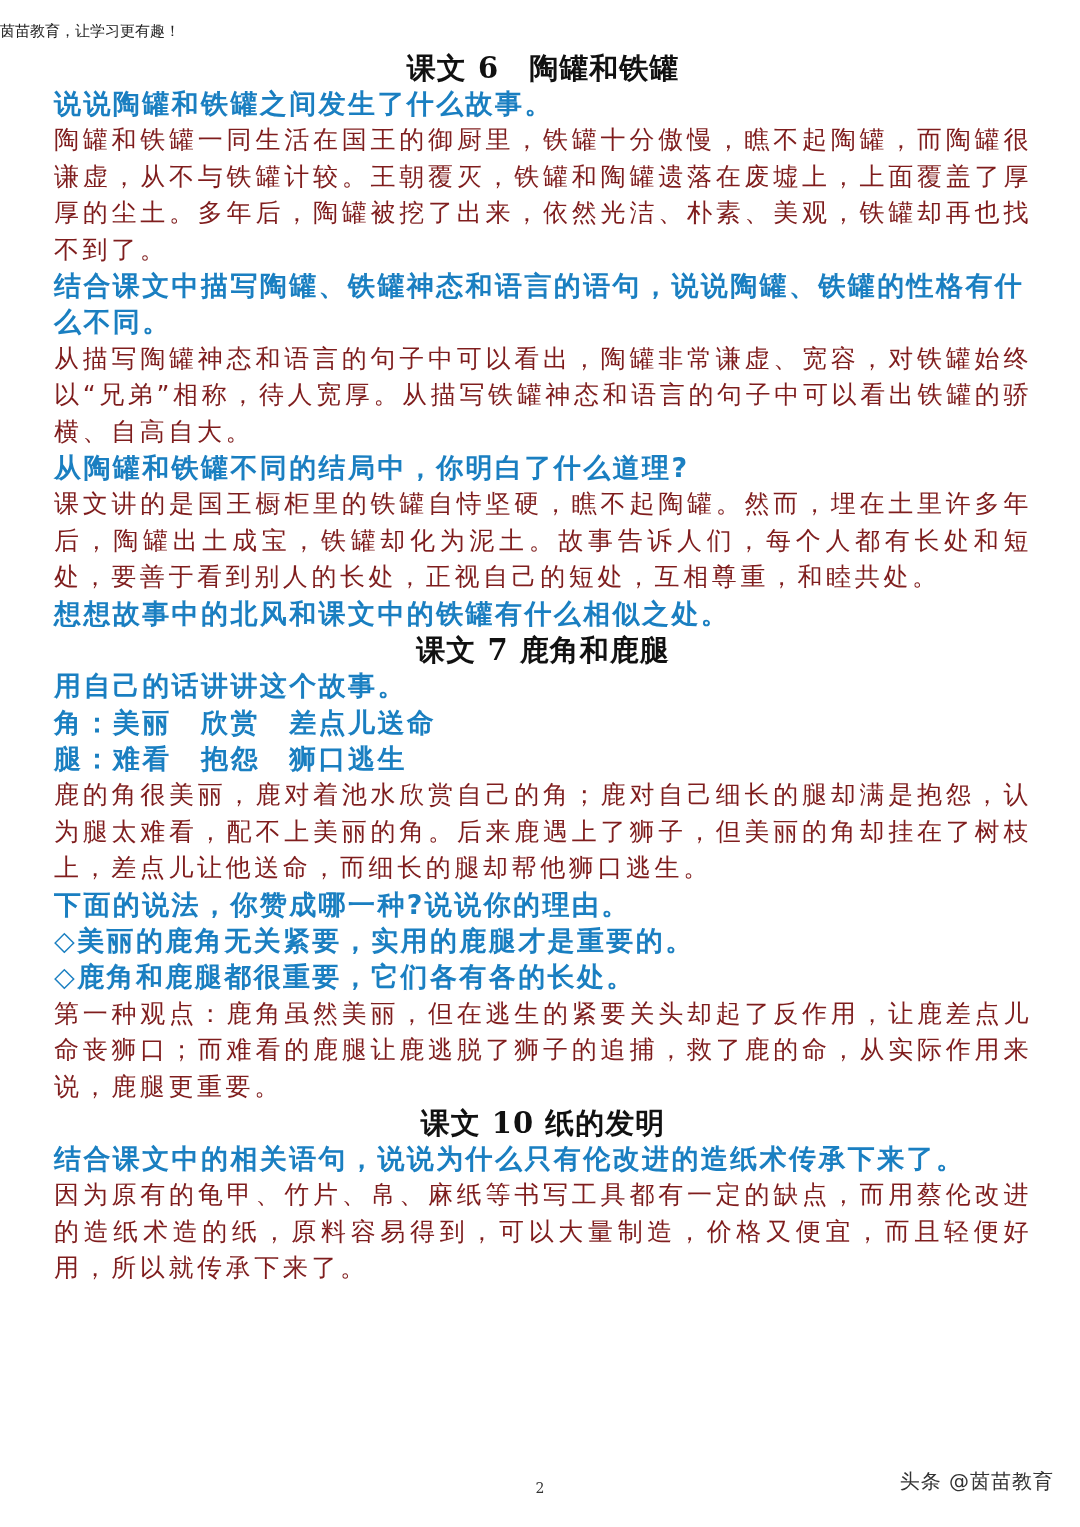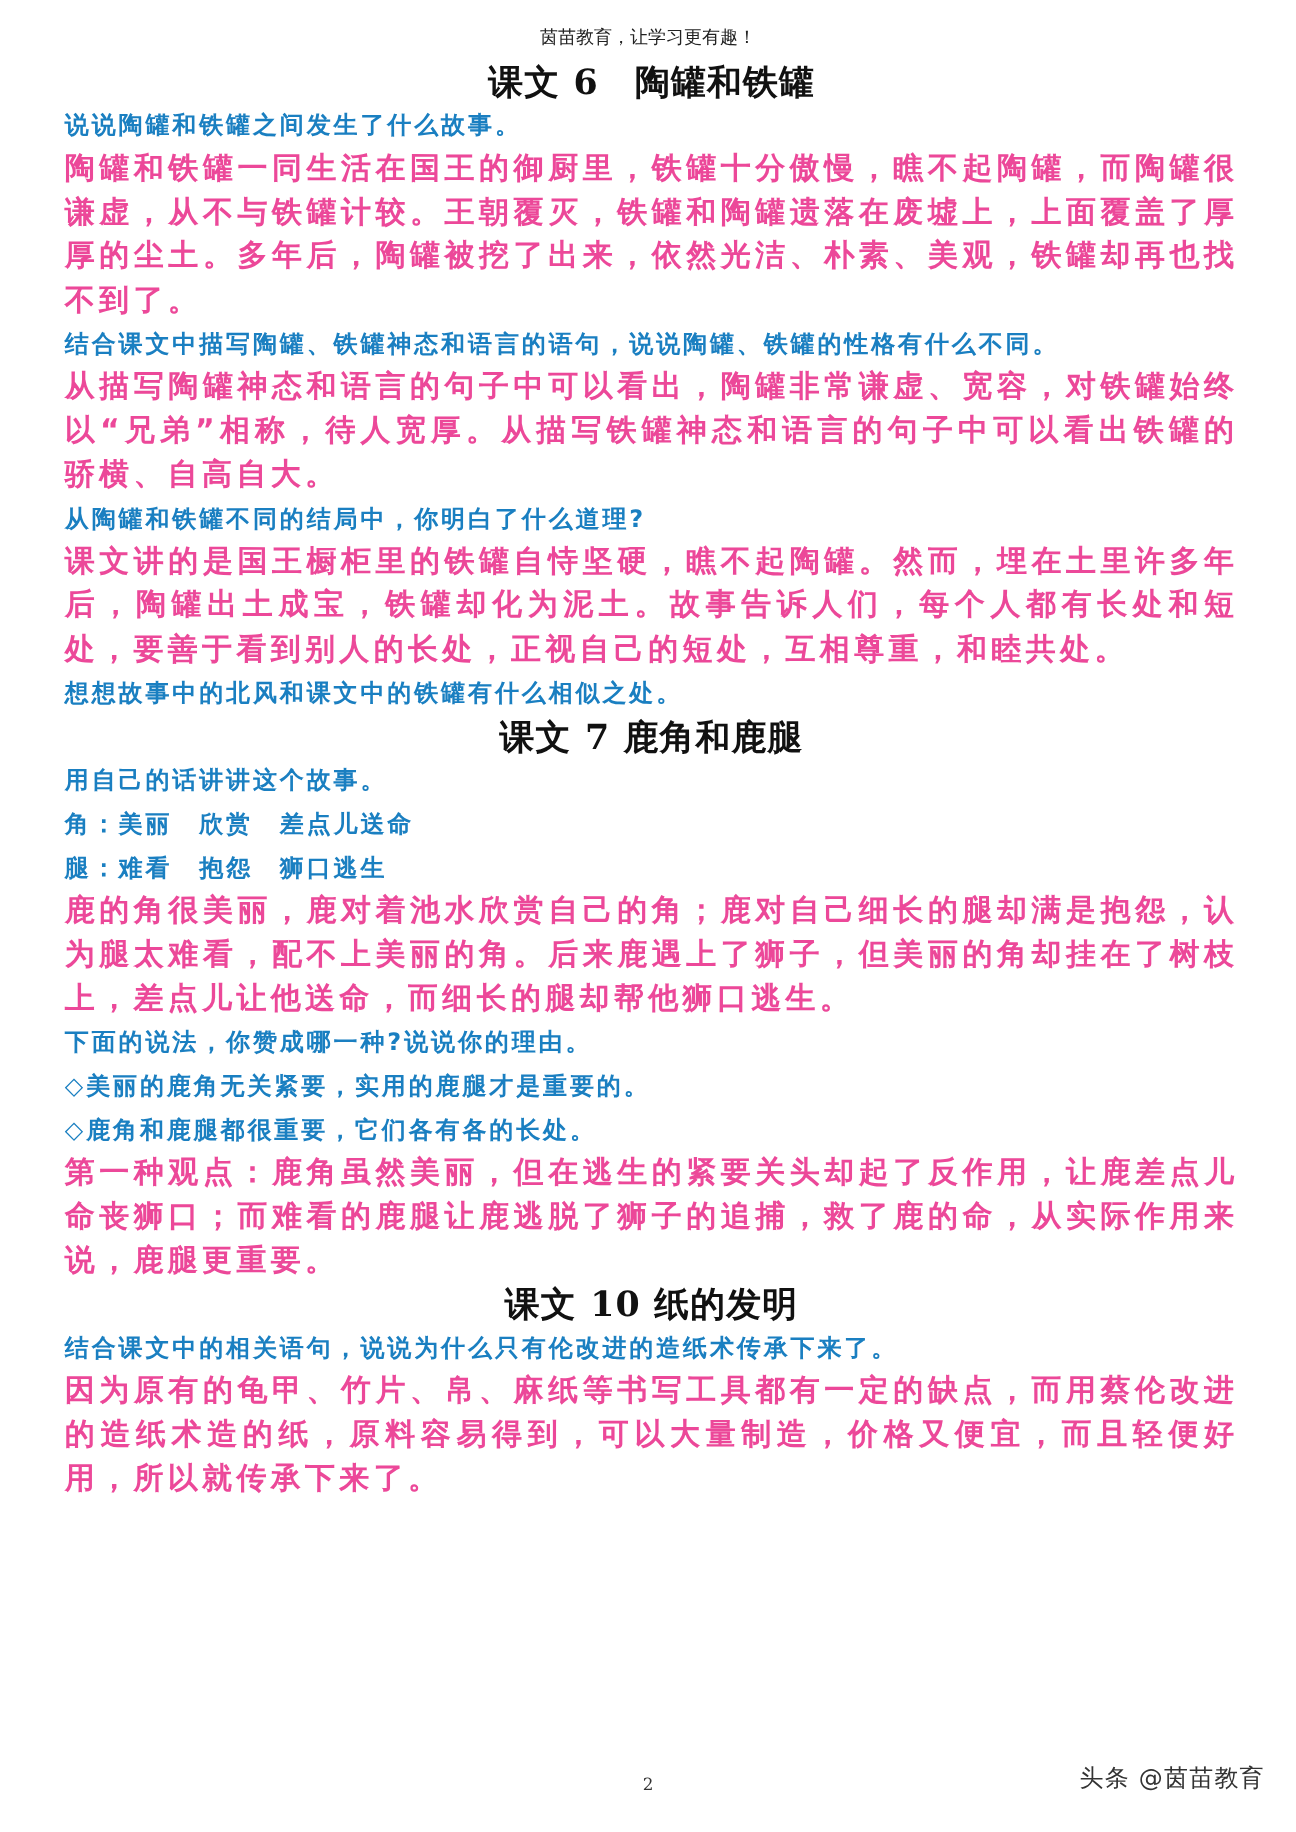--- a/index.html
+++ b/index.html
@@ -1,24 +1,24 @@
 <!DOCTYPE html>
 <html><head>
 <meta charset="utf-8">
 <style>
   html, body { margin: 0; padding: 0; background: #ffffff; }
   body { width: 1080px; height: 1527px; position: relative; overflow: hidden;
          font-family: "DejaVu Sans", sans-serif; color: #111; }
-  .header { position: absolute; top: 22px; left: 0; width: 1080px; text-align: center;
+  .header { position: absolute; top: 22px; left: 0; width: 1080px; text-align: left;
             font-family: "DejaVu Serif", serif; font-size: 15px; color: #222; }
   .content { position: absolute; top: 50px; left: 54px; width: 978px; }
   .title { text-align: center; font-size: 29px; font-weight: bold; line-height: 36px; height: 36px;
            font-family: "DejaVu Serif", serif; color: #111; letter-spacing: 1px; }
-  .q { color: #1a7fc1; font-size: 20px; font-weight: bold; line-height: 36.4px; letter-spacing: 2.4px; }
-  .a { color: #ec4899; font-size: 25px; font-weight: bold; line-height: 36.4px; letter-spacing: 3.6px;
+  .q { color: #1a7fc1; font-size: 27px; font-weight: bold; line-height: 36.4px; letter-spacing: 2.4px; }
+  .a { color: #7f1d1d; font-size: 25px; font-weight: normal; line-height: 36.4px; letter-spacing: 3.6px;
        text-align: justify; }
   .page-num { position: absolute; top: 1480px; left: 0; width: 1080px; text-align: center;
               font-family: "DejaVu Serif", serif; font-size: 14px; color: #333; }
   .watermark { position: absolute; top: 1468px; right: 26px; font-size: 20px; color: #333;
                font-family: "DejaVu Sans", sans-serif; letter-spacing: 1px; }
 </style>
 </head>
 <body>
 
 <div class="header">茵苗教育，让学习更有趣！</div>

